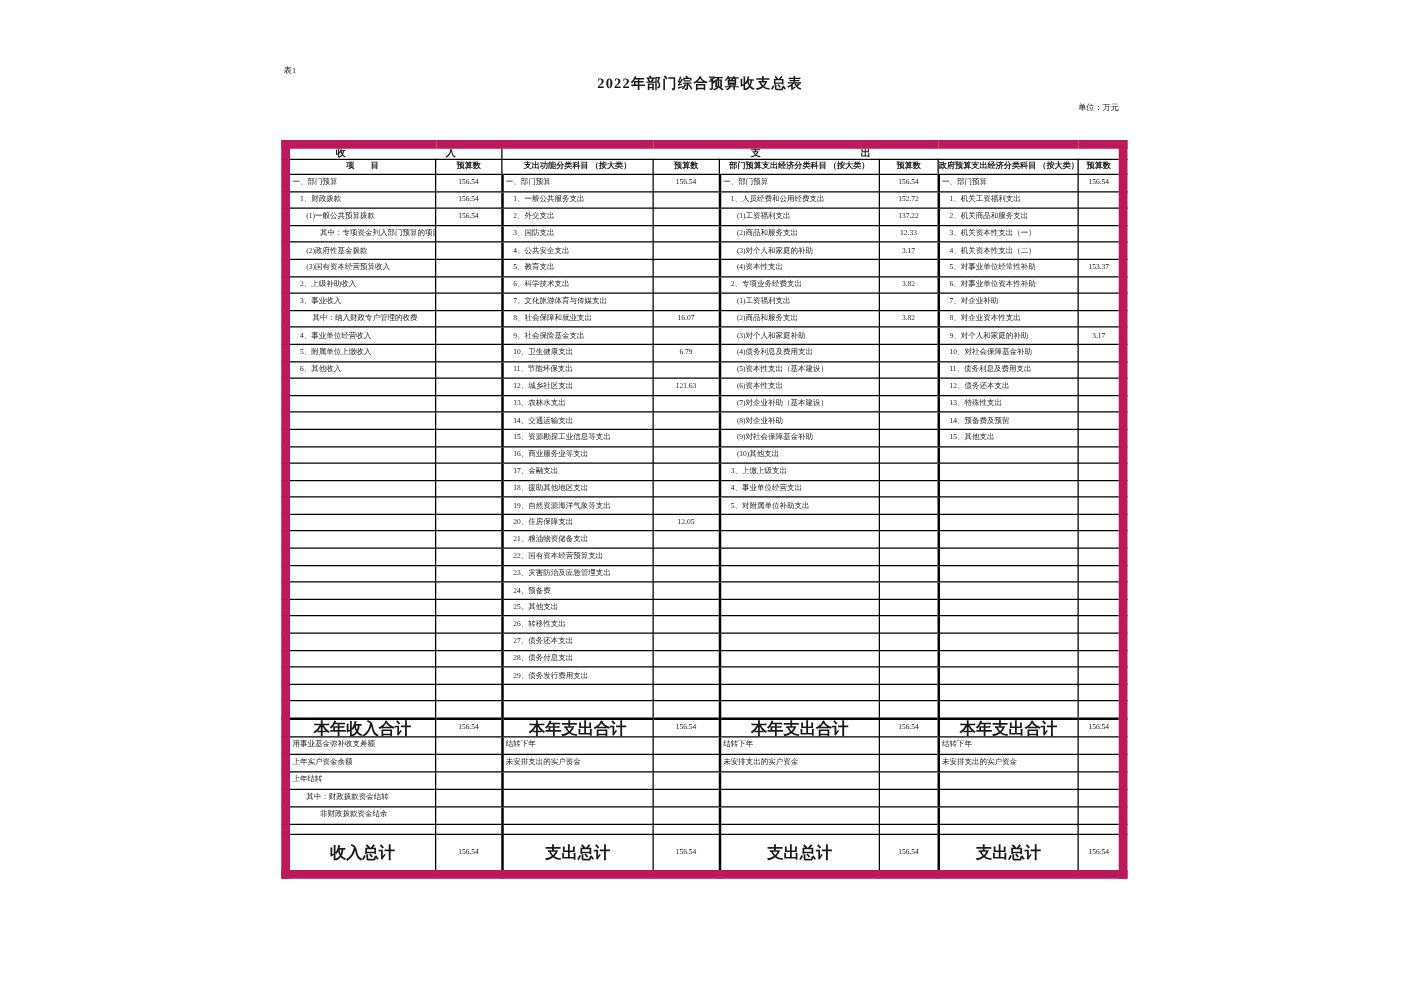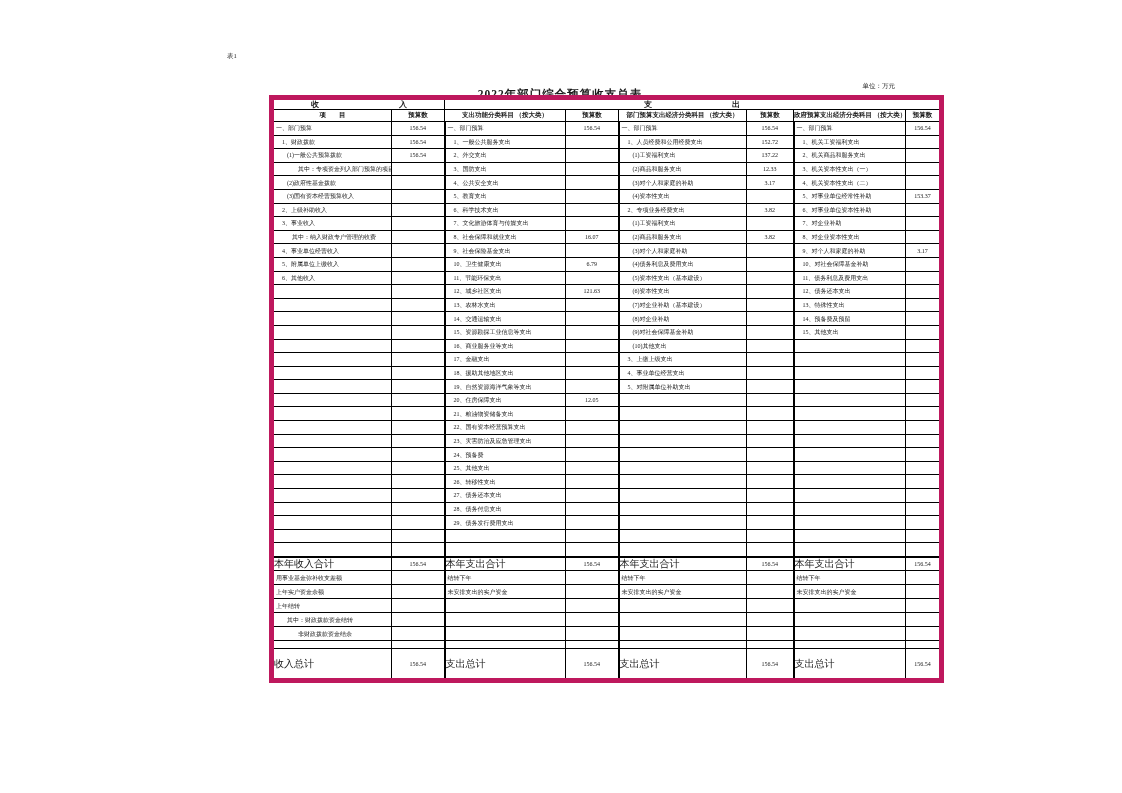--- a/index.html
+++ b/index.html
@@ -1,38 +1,38 @@
 <!DOCTYPE html>
 <html><head>
 <meta charset="utf-8">
 <style>
   * { margin:0; padding:0; box-sizing:border-box; }
   html,body { background:#ffffff; }
   body { font-family:"Liberation Serif","DejaVu Serif",serif; color:#1a1a1a; }
   .page { position:relative; width:1122px; height:793px; background:#fff; overflow:hidden; }
   .tag { position:absolute; left:227px; top:52px; font-size:6.5px; }
   .title { position:absolute; left:225px; top:59px; width:670px; text-align:center;
-           font-size:11.5px; font-weight:bold; letter-spacing:1px;margin-top:28px; }
+           font-size:11.5px; font-weight:bold; letter-spacing:1px; }
   .unit { position:absolute; left:225px; top:82px; width:670px; text-align:right; font-size:6.5px; }
-  table.budget { position:absolute; left:225px; top:95px; width:670px;
+  table.budget { position:absolute; left:225px; top:112px; width:670px;
                  border-collapse:collapse; table-layout:fixed;
-                 border:5px solid #be185d;margin-left:44px; }
+                 border:7px solid #be185d; }
   td, th { border:1px solid #000; vertical-align:middle; overflow:hidden;
            white-space:nowrap; font-size:6px; line-height:1; }
   thead tr.group-row th { height:12px; font-size:8px; font-weight:bold; text-align:center; }
   thead tr.col-row th { height:12px; font-size:6.5px; font-weight:bold; text-align:center; }
   tbody.body tr td { height:13.6px; }
   tbody.foot tr td { height:14px; }
   tbody.foot tr.total td { border-top:2px solid #000; }
   tbody.foot tr.spacer td { height:8px; }
   tbody.foot tr.grand td { height:32px; }
   td.lbl { text-align:left; }
   td.val { text-align:center; }
   td.gsep { border-right:2px solid #000; }
-  td.tc { text-align:left; font-weight:normal; font-size:10px; }
+  td.tc { text-align:center; font-weight:bold; font-size:13px; }
   .ind0 { padding-left:2px; }
   .ind1 { padding-left:8px; }
   .ind2 { padding-left:13px; }
   .ind3 { padding-left:18px; }
   .ind4 { padding-left:24px; }
 </style>
 </head>
 <body>
 
 <div class="page">

